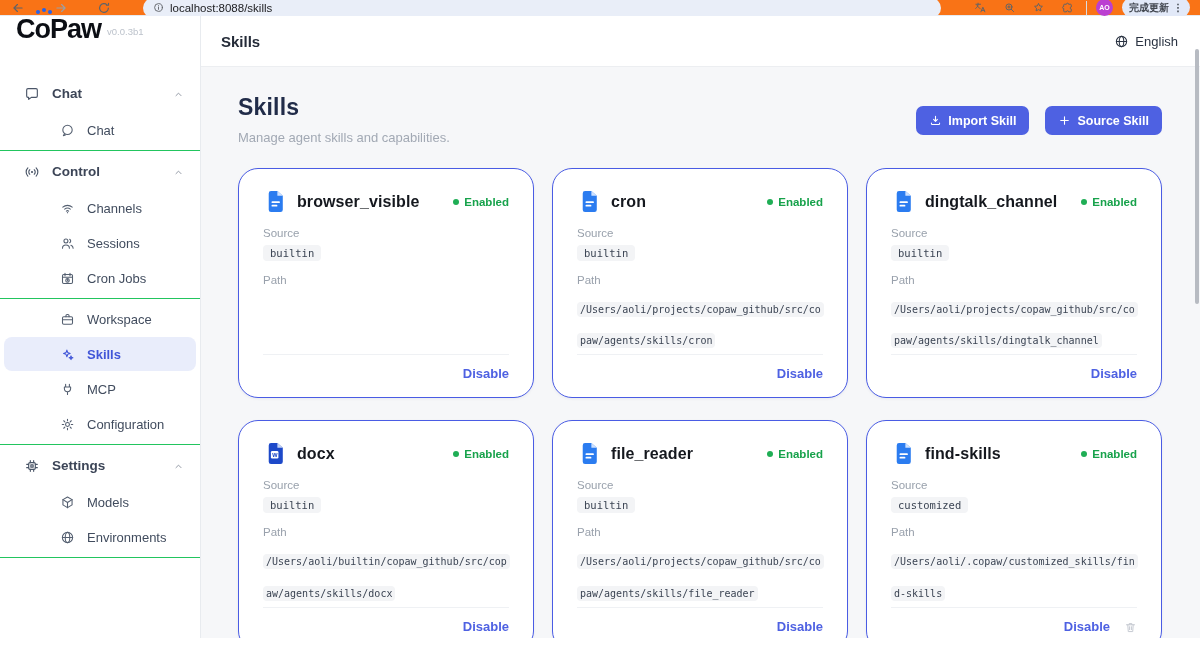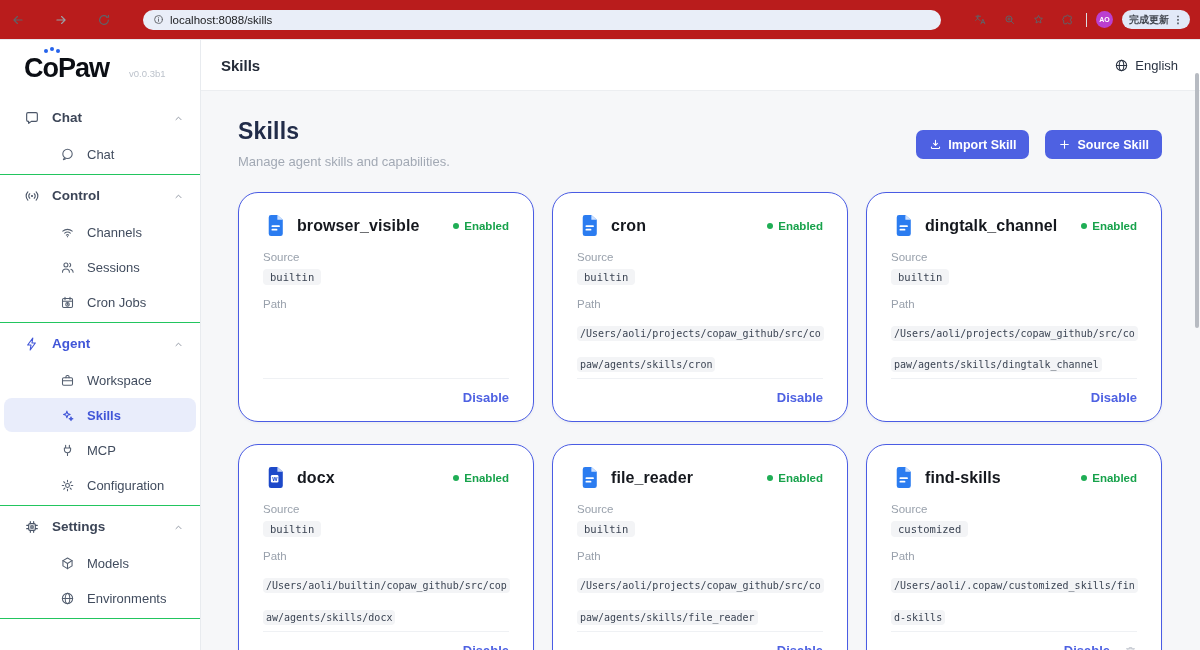--- a/index.html
+++ b/index.html
@@ -1,21 +1,21 @@
 <!DOCTYPE html>
 <html style="--accent: #4e61e2; --green: #17a24b;"><head>
 <meta charset="utf-8">
 <style>
   * { margin:0; padding:0; box-sizing:border-box; }
   html,body { width:1200px; height:650px; overflow:hidden; background:#fff;
     font-family:"Liberation Sans", sans-serif; }
   :root { --accent:#4e61e2; --green:#17a24b; --ink:#28303d; --muted:#99a1ac; }
 
   
-  .chrome { height:40px; background:#b91c1c; border-bottom:1px solid #e7eaee;
+  .chrome { height:16px; background:#f97316; border-bottom:1px solid #e7eaee;
     display:flex; align-items:center; padding:0 8px; gap:23px; }
   .chrome .navic { width:20px; height:20px; display:flex; align-items:center; justify-content:center;
     color:#5f6368; flex:0 0 auto; }
   .chrome .navic svg { width:14px; height:14px; }
   .chrome .navic.dim { color:#9aa0a6; }
   .urlbar { flex:1 1 auto; height:20px; background:#e9eef8; border-radius:10px;
     display:flex; align-items:center; gap:6px; padding:0 10px; margin:0 6px; }
   .urlbar svg { width:11px; height:11px; color:#5f6368; flex:0 0 auto; }
   .urlbar .url { font-size:11.5px; color:#202124; }
   .chrome-right { display:flex; align-items:center; gap:9px; flex:0 0 auto; padding-right:2px; }
@@ -26,21 +26,21 @@
   .update-pill { height:19px; background:#e2e9f8; border-radius:10px; display:flex; align-items:center;
     gap:4px; padding:0 7px; font-size:10px; color:#41464f; font-weight:bold; }
   .update-pill .dots { font-size:10px; color:#41464f; letter-spacing:0; }
 
   
   .app { display:flex; height:622px; }
 
   
   .sidebar { width:201px; flex:0 0 auto; background:#fff; border-right:1px solid #e8ebef;
     display:flex; flex-direction:column; }
-  .logo-row { height:57px; display:flex; align-items:center; padding:0 24px; gap:20px; }
+  .logo-row { height:57px; display:flex; padding:0 16px; gap:6px; }
   .logo { font-size:27px; font-weight:800; color:#0b0e14; letter-spacing:-1px; position:relative; line-height:1; }
   .logo .paw { position:relative; }
   .logo .paw i { position:absolute; width:4px; height:4px; border-radius:50%; background:#2563eb; }
   .logo .paw i:nth-child(1){ left:1px;  top:-4px; }
   .logo .paw i:nth-child(2){ left:7px;  top:-6px; }
   .logo .paw i:nth-child(3){ left:13px; top:-4px; }
   .version { font-size:9.5px; color:#bcc2cb; margin-top:10px; }
   .nav { flex:1 1 auto; }
   .nav-section { border-bottom:1px solid #22c55e; padding:2px 0; }
   .sec-head { height:37px; display:flex; align-items:center; gap:12px; padding:0 16px 0 24px;
@@ -226,29 +226,20 @@
                   <path d="M8 3.5v4M16 3.5v4M4 10h16"></path>
                   <circle cx="12" cy="15" r="2.8"></circle>
                   <path d="M12 13.6V15l1 .8"></path>
                 </svg></span>
     <span class="lbl">Cron Jobs</span>
   </div>
 </div>
   </div>
 
   <div class="nav-section">
-    <div class="sec-head accent">
-      <span class="ic"><svg viewBox="0 0 24 24" fill="none" stroke="currentColor" stroke-width="1.7" stroke-linecap="round" stroke-linejoin="round">
-                <path d="M13.2 3 5.5 13.5h5L9.3 21l7.7-10.5h-5z"></path>
-              </svg></span>
-      <span class="lbl">Agent</span>
-      <span class="chev"><svg viewBox="0 0 24 24" fill="none" stroke="currentColor" stroke-width="2" stroke-linecap="round" stroke-linejoin="round">
-                <path d="M6.5 14.5 12 9l5.5 5.5"></path>
-              </svg></span>
-    </div>
     <div class="items">
   <div class="nav-item">
     <span class="ic"><svg viewBox="0 0 24 24" fill="none" stroke="currentColor" stroke-width="1.7" stroke-linecap="round" stroke-linejoin="round">
                   <rect x="4" y="7.5" width="16" height="12" rx="2"></rect>
                   <path d="M9.5 7.5V6a2 2 0 0 1 2-2h1a2 2 0 0 1 2 2v1.5M4 12.5h16"></path>
                 </svg></span>
     <span class="lbl">Workspace</span>
   </div>
 
   <div class="nav-item active">

